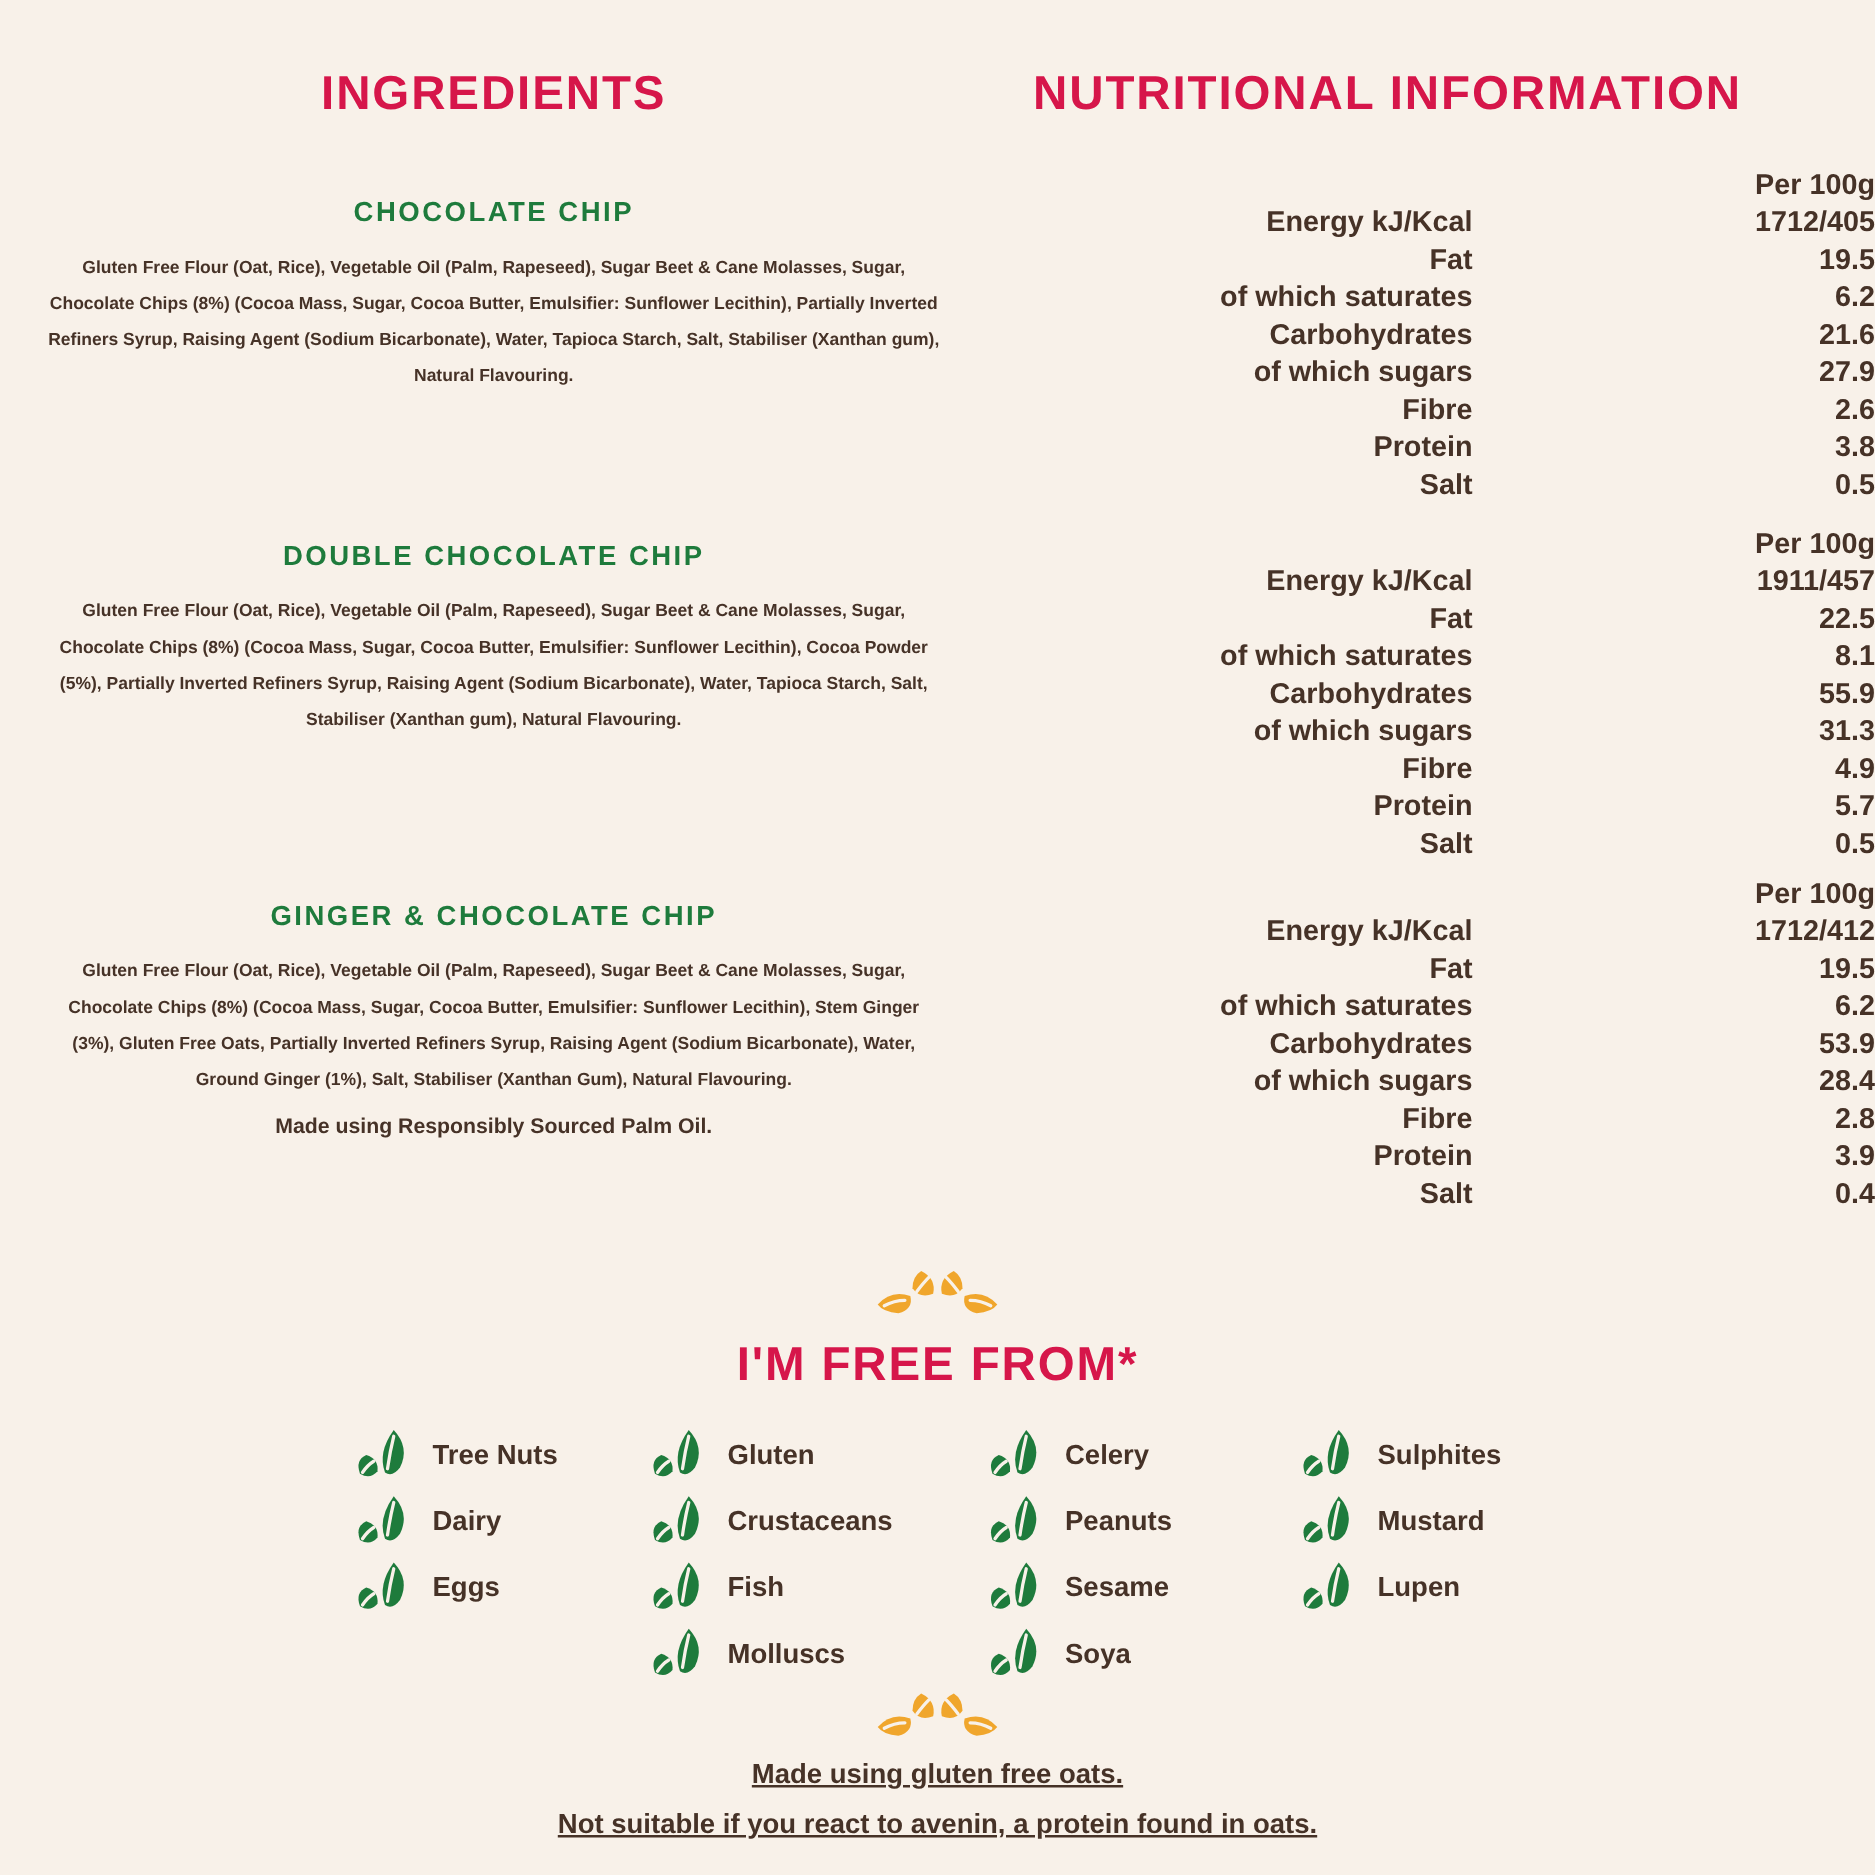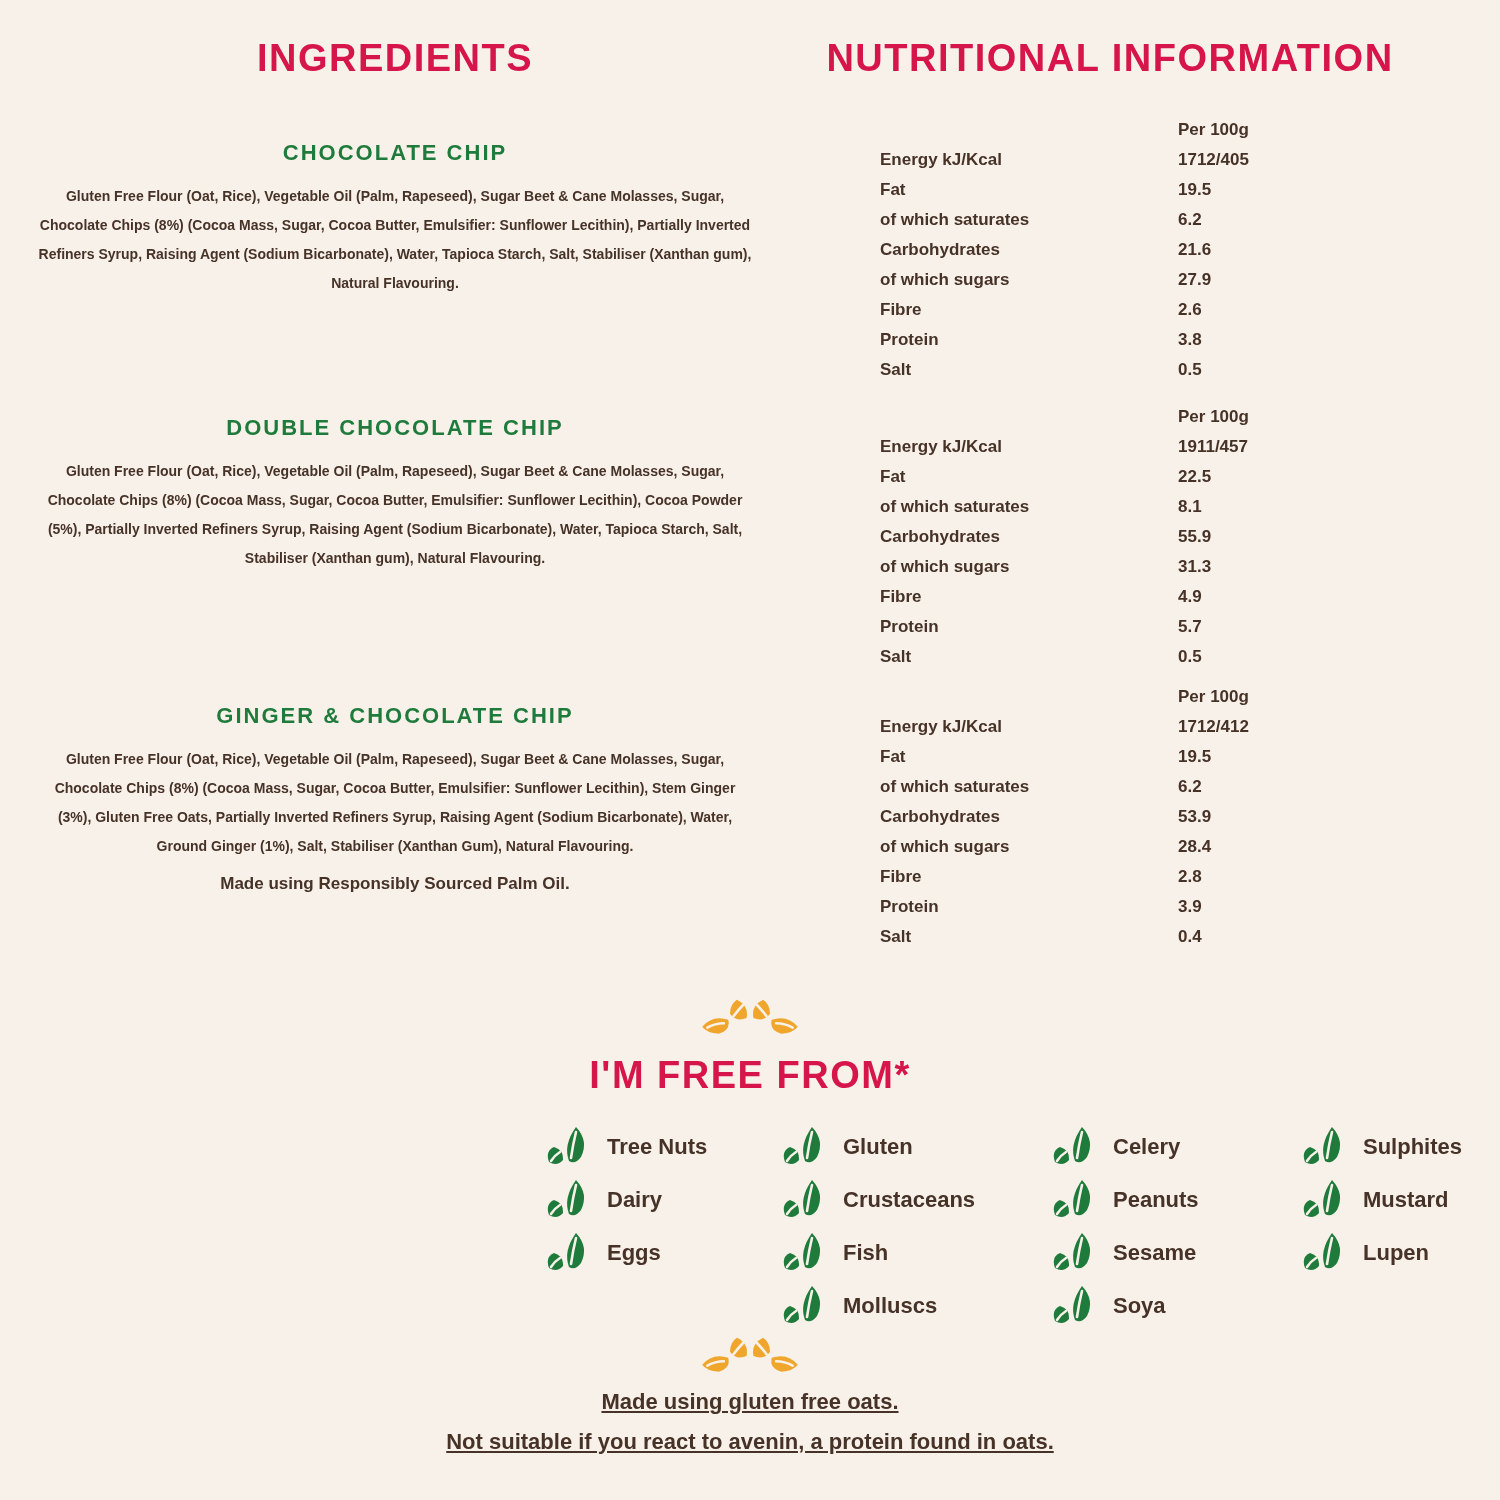--- a/index.html
+++ b/index.html
@@ -5,21 +5,21 @@
   html,body{margin:0;padding:0;background:#f8f1e9;}
   .page{
     position:relative;
     width:1500px;height:1500px;
     background:var(--bg,#f8f1e9);
     font-family:"Liberation Sans",sans-serif;
     font-weight:700;
     color:var(--brown,#463227);
     overflow:hidden;
   }
-  .top{padding-top:35px;}
+  .top{padding-top:52px;}
   .hdr-row{display:grid;grid-template-columns:790px 1fr;margin-bottom:14px;}
   .main-heading{
     font-size:38px;line-height:46px;letter-spacing:1.5px;
     color:var(--red,#d6164a);text-align:center;
   }
   .main-heading.right{padding-right:70px;}
   .sec-row{display:grid;grid-template-columns:790px 1fr;}
   .sec-row.r1{height:295px;}
   .sec-row.r2{height:290px;}
   .sec-row.r3{height:300px;}
@@ -29,34 +29,34 @@
   .r3 .left{padding-top:20px;}
   .flavor-title{
     font-size:22px;line-height:32px;letter-spacing:2px;
     color:var(--green,#1e7b3c);
   }
   .ing-text{
     width:715px;margin:13px auto 0;
     font-size:14px;line-height:29px;
   }
   .note{margin-top:13px;font-size:17px;}
-  .ntable{margin-left:90px;font-size:17px;line-height:30px;}
+  .ntable{margin-left:90px;font-size:23px;line-height:30px;text-align:right;}
   .r1 .ntable{padding-top:20px;}
   .r2 .ntable{padding-top:12px;}
   .r3 .ntable{padding-top:2px;}
   .nrow{display:grid;grid-template-columns:298px 1fr;}
   .freefrom{text-align:center;}
   .gold-leaves{display:block;margin:0 auto;}
   .gold-leaves.topdec{margin-top:18px;}
   .gold-leaves.botdec{margin-top:4px;}
   .free-title{
     font-size:38px;line-height:46px;letter-spacing:1.5px;
     color:var(--red,#d6164a);margin-top:14px;
   }
-  .allergens{display:flex;margin:22px 0 0 283px;text-align:left;justify-content:flex-end;}
+  .allergens{display:flex;margin:22px 0 0 283px;text-align:left;}
   .acol{display:flex;flex-direction:column;}
   .acol.c1{width:236px;}
   .acol.c2{width:270px;}
   .acol.c3{width:250px;}
   .acol.c4{width:200px;}
   .aitem{display:flex;align-items:center;height:53px;gap:17px;}
   .alabel{font-size:22px;}
   .footer{margin-top:6px;font-size:22px;line-height:40px;text-align:center;text-decoration:underline;}
   .green-fill{fill:var(--green,#1e7b3c);}
   .gold-fill{fill:var(--gold,#f0a62c);}

